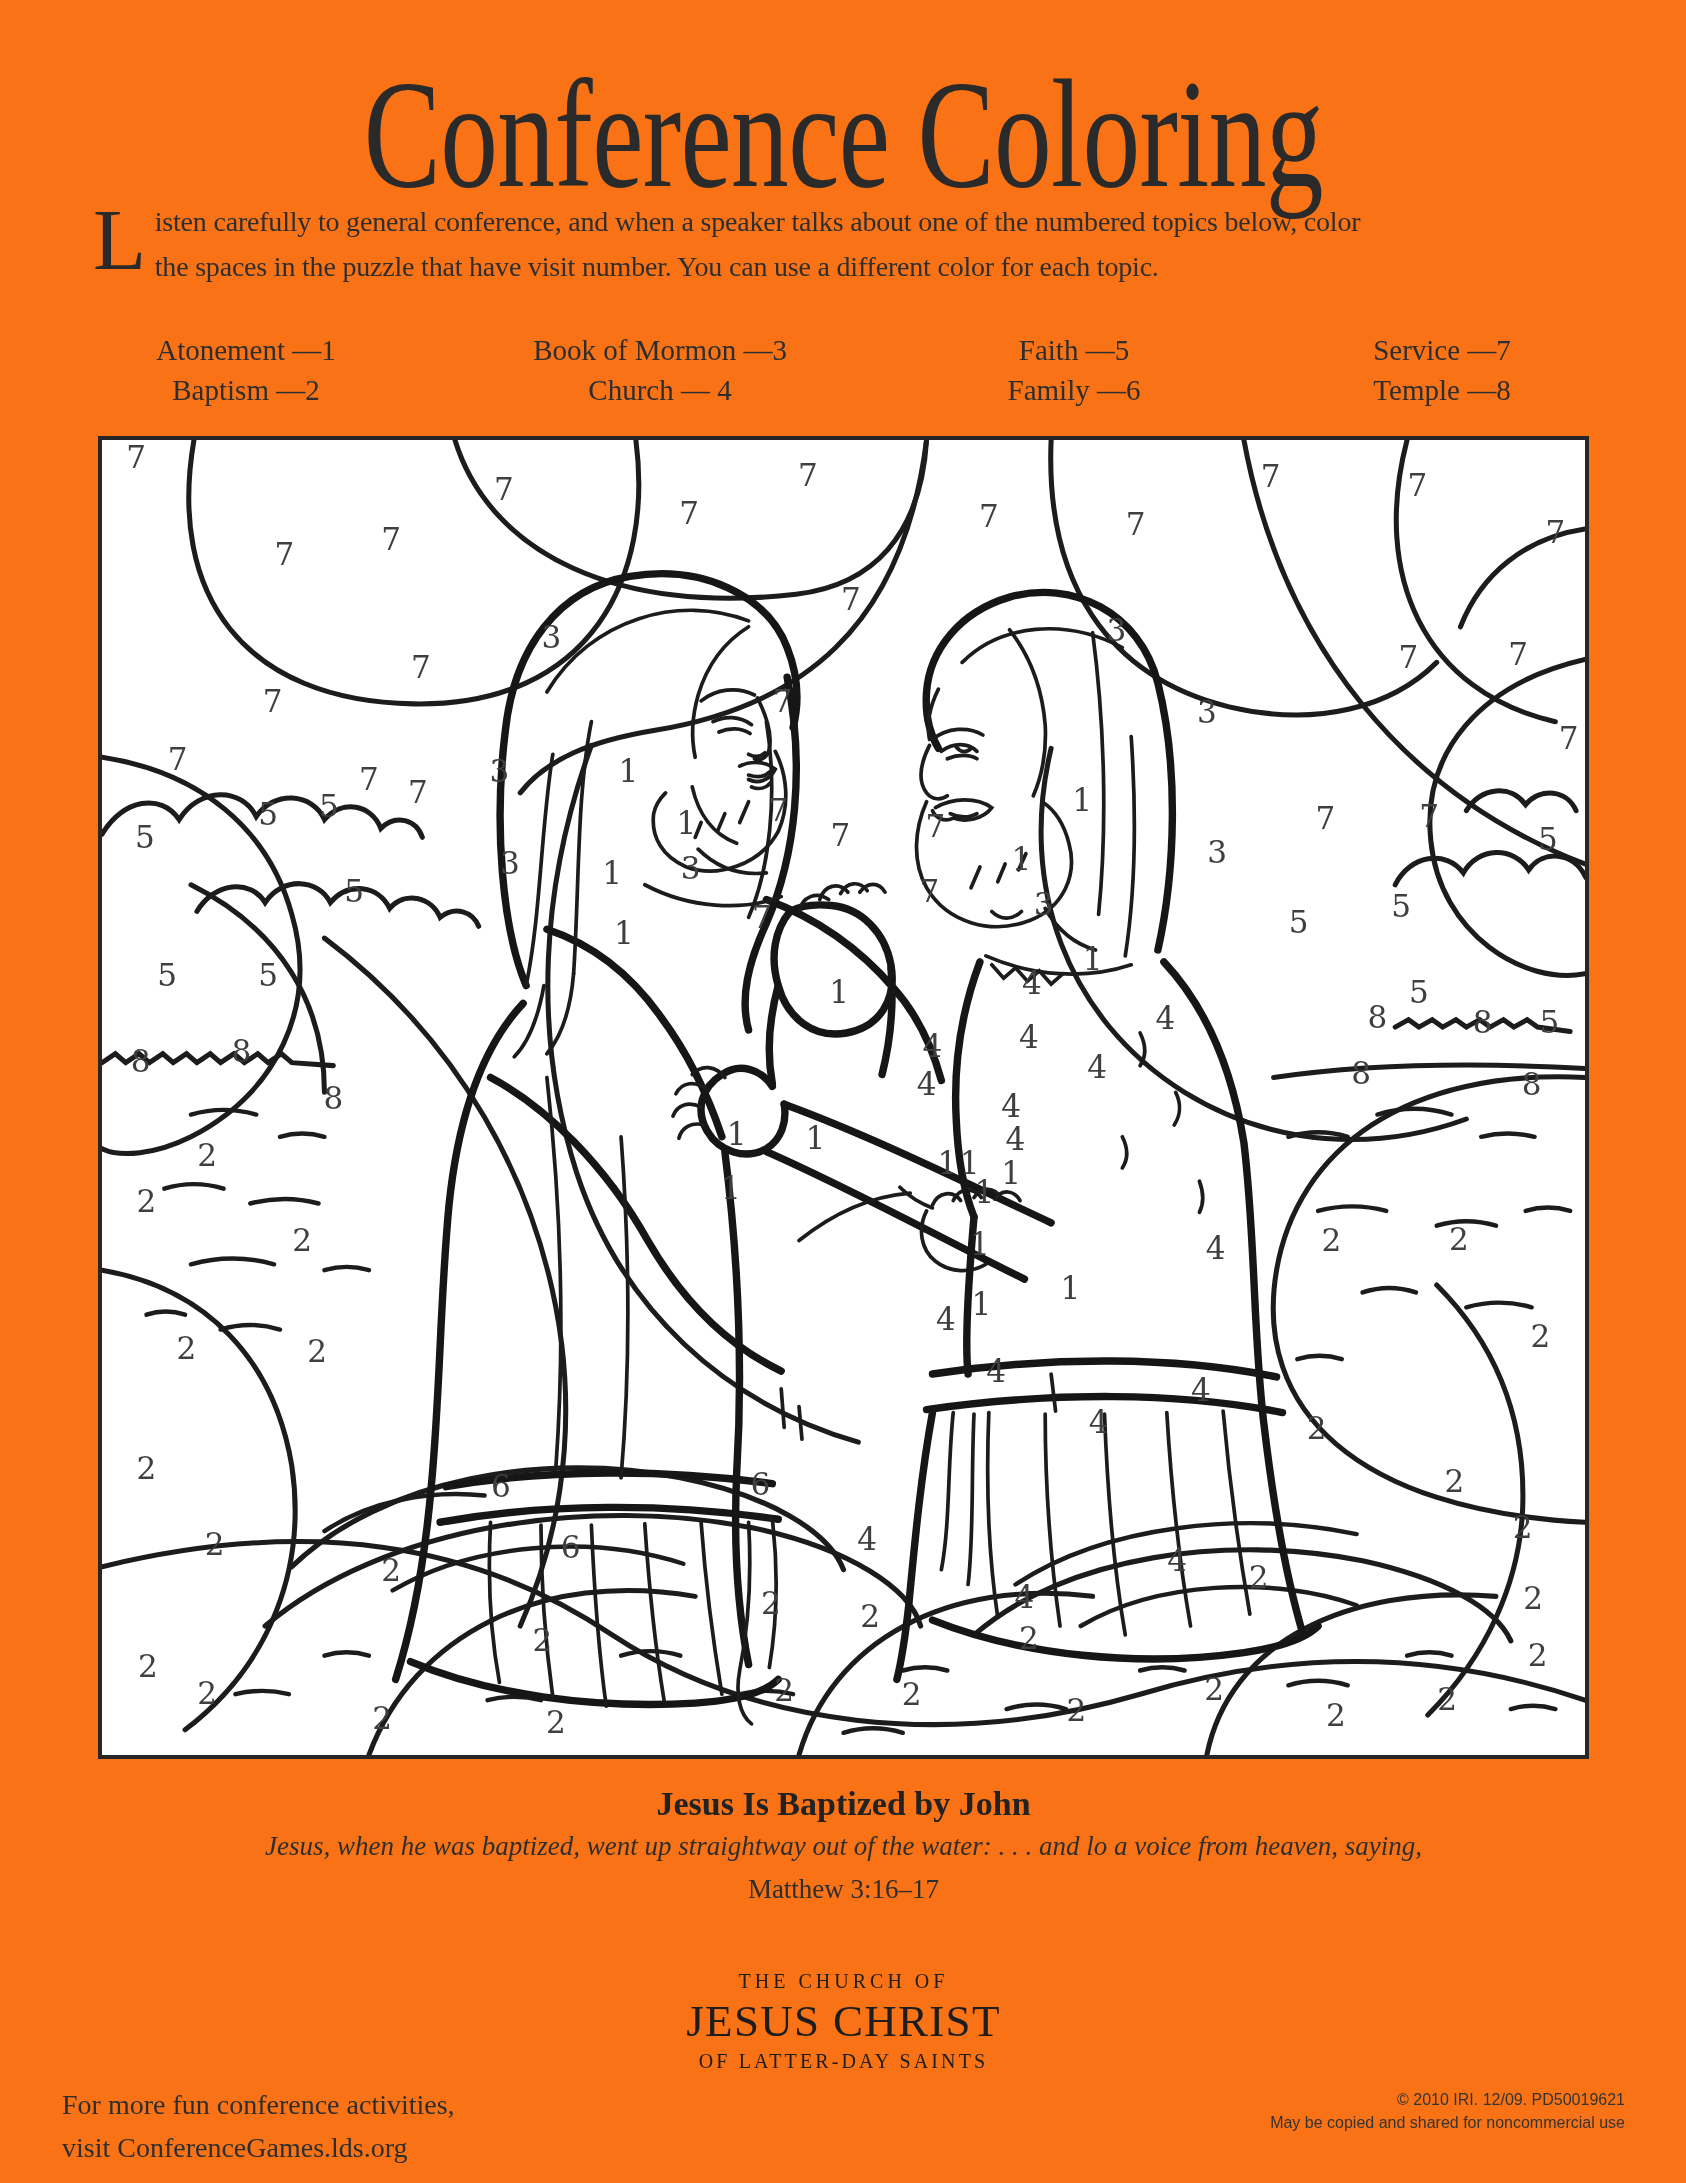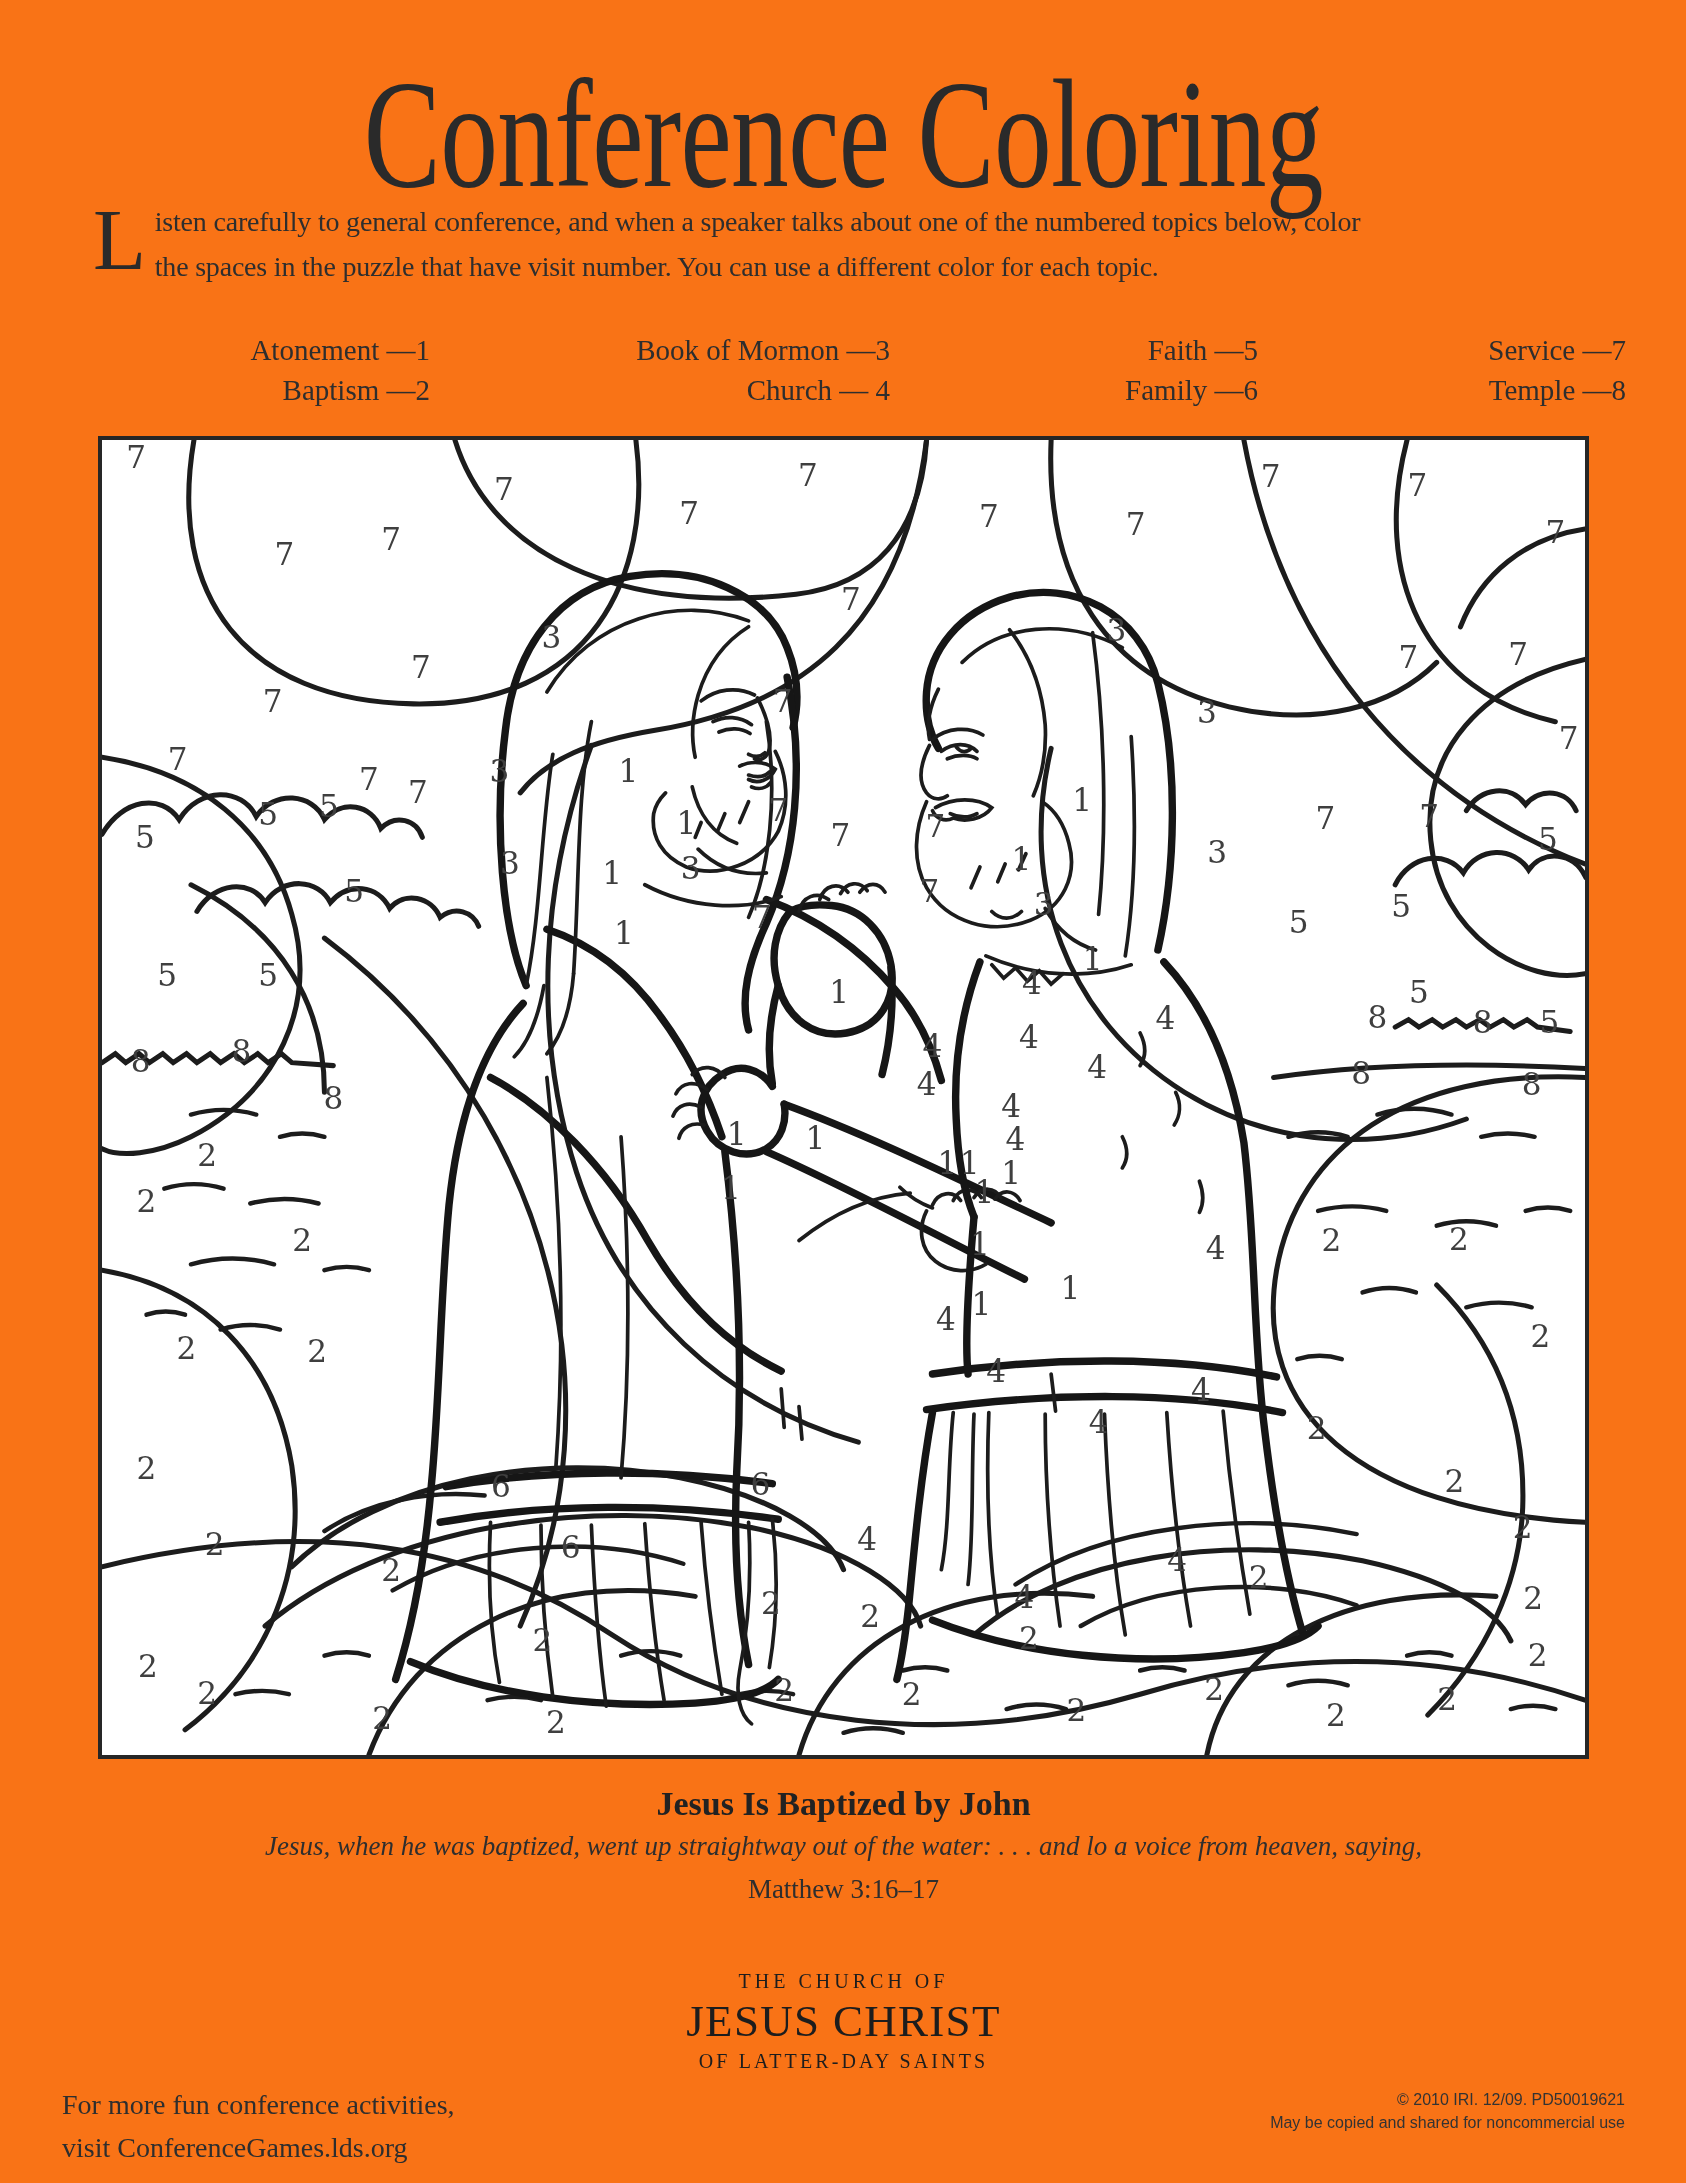--- a/index.html
+++ b/index.html
@@ -7,21 +7,21 @@
         font-family:"Liberation Serif",serif;color:#222;}
   .title-wrap{position:absolute;top:46px;left:0;width:100%;text-align:center;}
   .title{display:inline-block;font-size:154px;font-weight:400;color:#2a2a2a;
          transform:scaleX(.75);transform-origin:center;white-space:nowrap;letter-spacing:-0.9px;}
   .instructions{position:absolute;top:199px;left:93px;width:1485px;font-size:28px;
                 color:#2e2e2e;letter-spacing:-0.2px;}
   .dropcap{float:left;font-size:87px;line-height:69px;margin:6.2px 8.8px 0 0;color:#2a2a2a;}
   .iline{display:block;line-height:45px;white-space:nowrap;}
   .legend{position:absolute;top:330px;left:62px;width:1564px;display:grid;
           grid-template-columns:1fr 1.25fr 1fr 1fr;font-size:29px;color:#2e2e2e;}
-  .legend .col{text-align:right;}
+  .legend .col{text-align:center;}
   .legend .entry{display:block;line-height:40px;white-space:nowrap;}
   .puzzle{position:absolute;left:98px;top:436px;width:1491px;height:1323px;
           border:4px solid #262626;box-sizing:border-box;background:#fff;}
   .puzzle svg{width:100%;height:100%;display:block;}
   .num{font-family:"DejaVu Serif",serif;font-size:21px;fill:#3f3f3f;text-anchor:middle;}
   .caption{position:absolute;top:1783px;left:0;width:100%;text-align:center;color:#2e2e2e;}
   .cap-title{font-size:34px;font-weight:bold;line-height:42px;color:#222;}
   .cap-verse{font-size:27px;font-style:italic;line-height:43px;}
   .cap-ref{font-size:27px;line-height:43px;}
   .logo{position:absolute;top:1967px;left:0;width:100%;text-align:center;color:#1d1d1d;}

